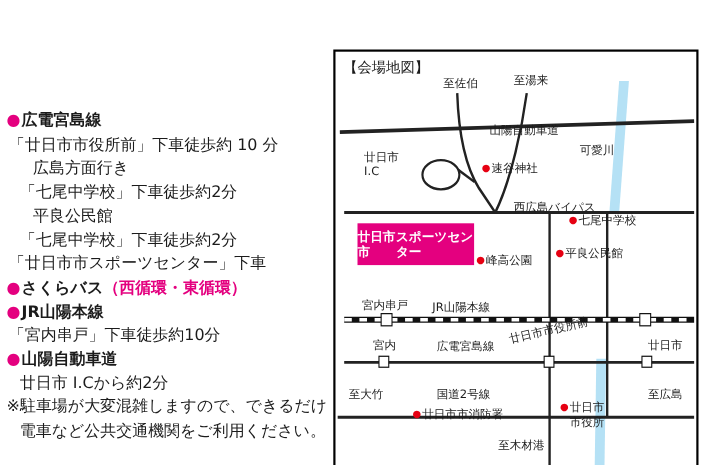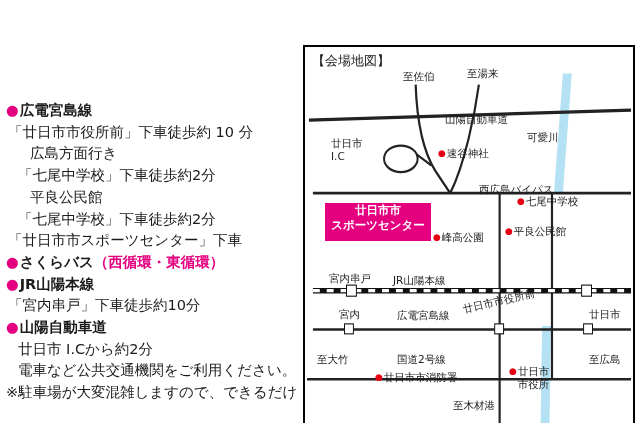--- a/index.html
+++ b/index.html
@@ -17,21 +17,21 @@
   
   #map{position:absolute;left:303px;top:45px;width:332px;height:416px;border:2px solid #000;
        box-sizing:border-box;background:#fff;}
   #map svg{position:absolute;left:0;top:0;width:100%;height:100%;}
   .mtitle{position:absolute;left:7px;top:5px;font-size:13px;white-space:nowrap;}
   .ml{position:absolute;font-size:10.5px;line-height:12.5px;white-space:nowrap;display:flex;align-items:flex-start;}
   .ml .txt{white-space:pre-line;}
   .mdot{color:var(--red,#e60012);font-size:9px;line-height:12.5px;margin-right:1px;}
   .rot{transform:rotate(-13deg);transform-origin:left center;}
   .venue{position:absolute;left:20px;top:156px;width:106px;height:38px;background:var(--magenta,#e4007f);
-         color:#fff;font-weight:bold;font-size:11.5px;line-height:14.5px;display:flex;flex-direction:column;
+         color:#fff;font-weight:bold;font-size:11.5px;line-height:14.5px;display:flex;flex-direction:row;
          align-items:center;justify-content:flex-start;}
   .river{fill:var(--river,#b5e1f5);stroke:none;}
   .roads{stroke:#222;fill:none;}
   .sta{fill:#fff;stroke:#111;}
 </style>
 </head>
 <body>
 
 <div id="stage">
 
@@ -41,22 +41,22 @@
     <div class="ln m3">広島方面行き</div>
     <div class="ln m2">「七尾中学校」下車徒歩約2分</div>
     <div class="ln m3">平良公民館</div>
     <div class="ln m2">「七尾中学校」下車徒歩約2分</div>
     <div class="ln m1">「廿日市市スポーツセンター」下車</div>
     <div class="ln h"><span class="bl">●</span><span class="bd">さくらバス</span><span class="pk">（西循環・東循環）</span></div>
     <div class="ln h"><span class="bl">●</span><span class="bd">JR山陽本線</span><span class="pk"></span></div>
     <div class="ln m1">「宮内串戸」下車徒歩約10分</div>
     <div class="ln h"><span class="bl">●</span><span class="bd">山陽自動車道</span><span class="pk"></span></div>
     <div class="ln m2">廿日市 I.Cから約2分</div>
+    <div class="ln">※駐車場が大変混雑しますので、できるだけ</div>
     <div class="ln m2">電車など公共交通機関をご利用ください。</div>
-    <div class="ln">※駐車場が大変混雑しますので、できるだけ</div>
   </div>
 
   <div id="map">
     <svg viewBox="0 0 332 372" preserveAspectRatio="none">
 
       <path class="river" d="M 261,24 L 270,24 L 261,132 L 252,132 Z"></path>
       <path class="river" d="M 240,252 L 249,252 L 247,370 L 238,370 Z"></path>
 
       <g class="roads">
         <line x1="4" y1="66" x2="330" y2="57" stroke-width="3"></line>
@@ -100,21 +100,21 @@
         <span class="txt">可愛川</span>
       </div>
     <div class="ml" style="left:26px;top:90px">
         <span class="txt">廿日市
 I.C</span>
       </div>
     <div class="ml" style="left:133px;top:100px">
         <span class="mdot">●</span>
         <span class="txt">速谷神社</span>
       </div>
-    <div class="ml" style="left:174px;top:136px">
+    <div class="ml" style="left:162px;top:136px">
         <span class="txt">西広島バイパス</span>
       </div>
     <div class="ml" style="left:212px;top:148px">
         <span class="mdot">●</span>
         <span class="txt">七尾中学校</span>
       </div>
 
     <div class="venue">
       <div>廿日市市</div>
       <div>スポーツセンター</div>

